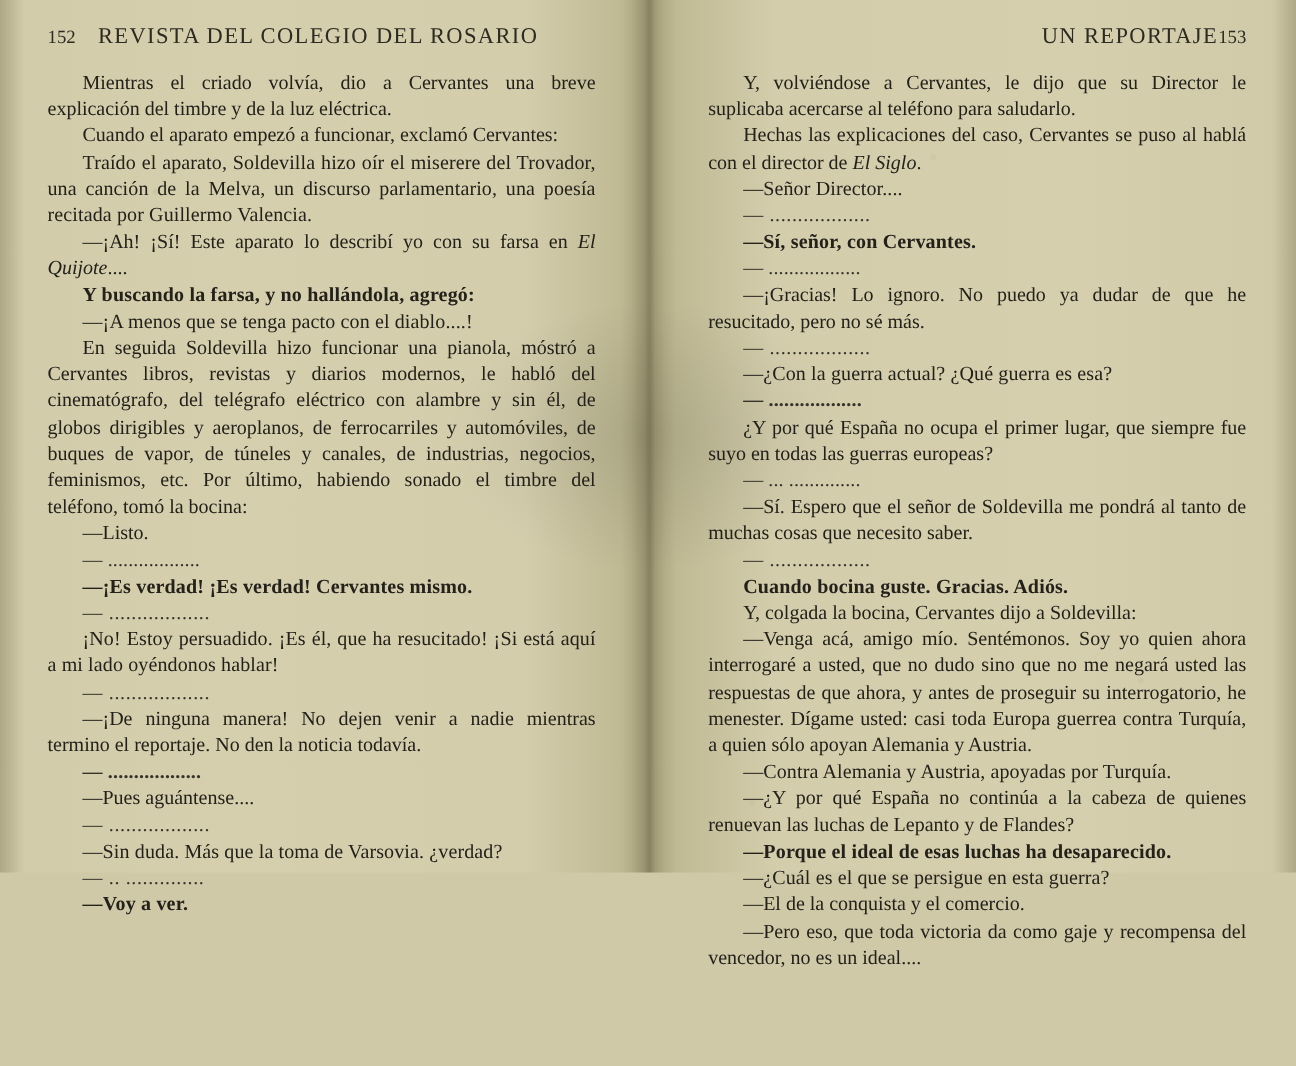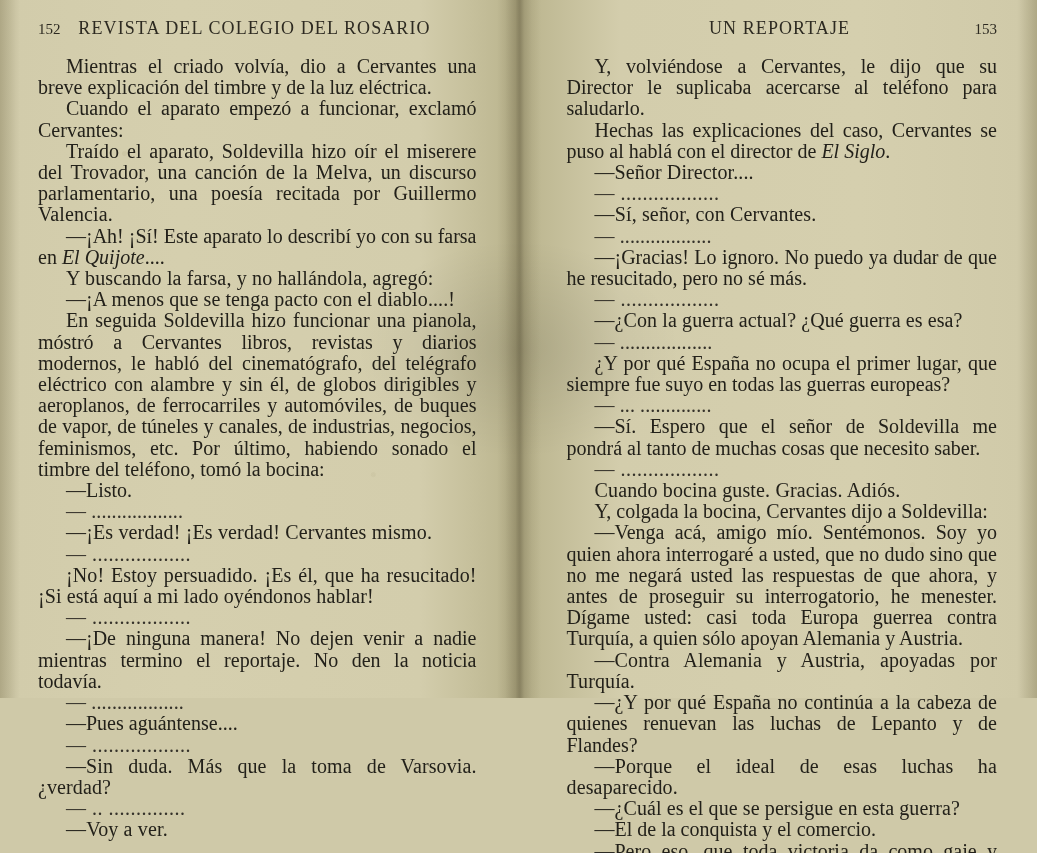--- a/index.html
+++ b/index.html
@@ -66,46 +66,46 @@
     font-size: 15px;
     letter-spacing: 0;
   }
   .runhead .title {
     flex: 1;
     text-align: center;
     font-size: 18px;
     letter-spacing: 1.1px;
   }
   .leaf.left .runhead .title { padding-right: 28px; }
-  .leaf.right .runhead .title { padding-left: 18px; }
+  .leaf.right .runhead .title { padding-left: 18px; text-align: right; }
 
   .col {
     margin-top: 12px;
-    font-size: 20px;
+    font-size: 16px;
     line-height: 21.2px;
     color: #23211a;
     text-align: justify;
     text-justify: inter-word;
     hyphens: manual;
   }
   .col p {
     margin: 0;
     text-indent: 28px;
   }
   .col p.dash { text-indent: 28px; }
   .col p.dots {
     text-indent: 28px;
     letter-spacing: .5px;
     color: #35322a;
   }
   .col em { font-style: italic; }
 
   
   .col p:nth-child(3n) { letter-spacing: .1px; }
-  .col p:nth-child(5n) { letter-spacing: .15px; }
+  .col p:nth-child(5n) { letter-spacing: .15px; font-weight: bold; }
 
   .gutter-shadow {
     position: absolute;
     top: 0; bottom: 0;
     left: 497px;
     width: 44px;
     background: linear-gradient(90deg,
       rgba(90,80,50,0.0) 0%,
       rgba(90,80,50,0.22) 42%,
       rgba(70,62,38,0.34) 52%,

